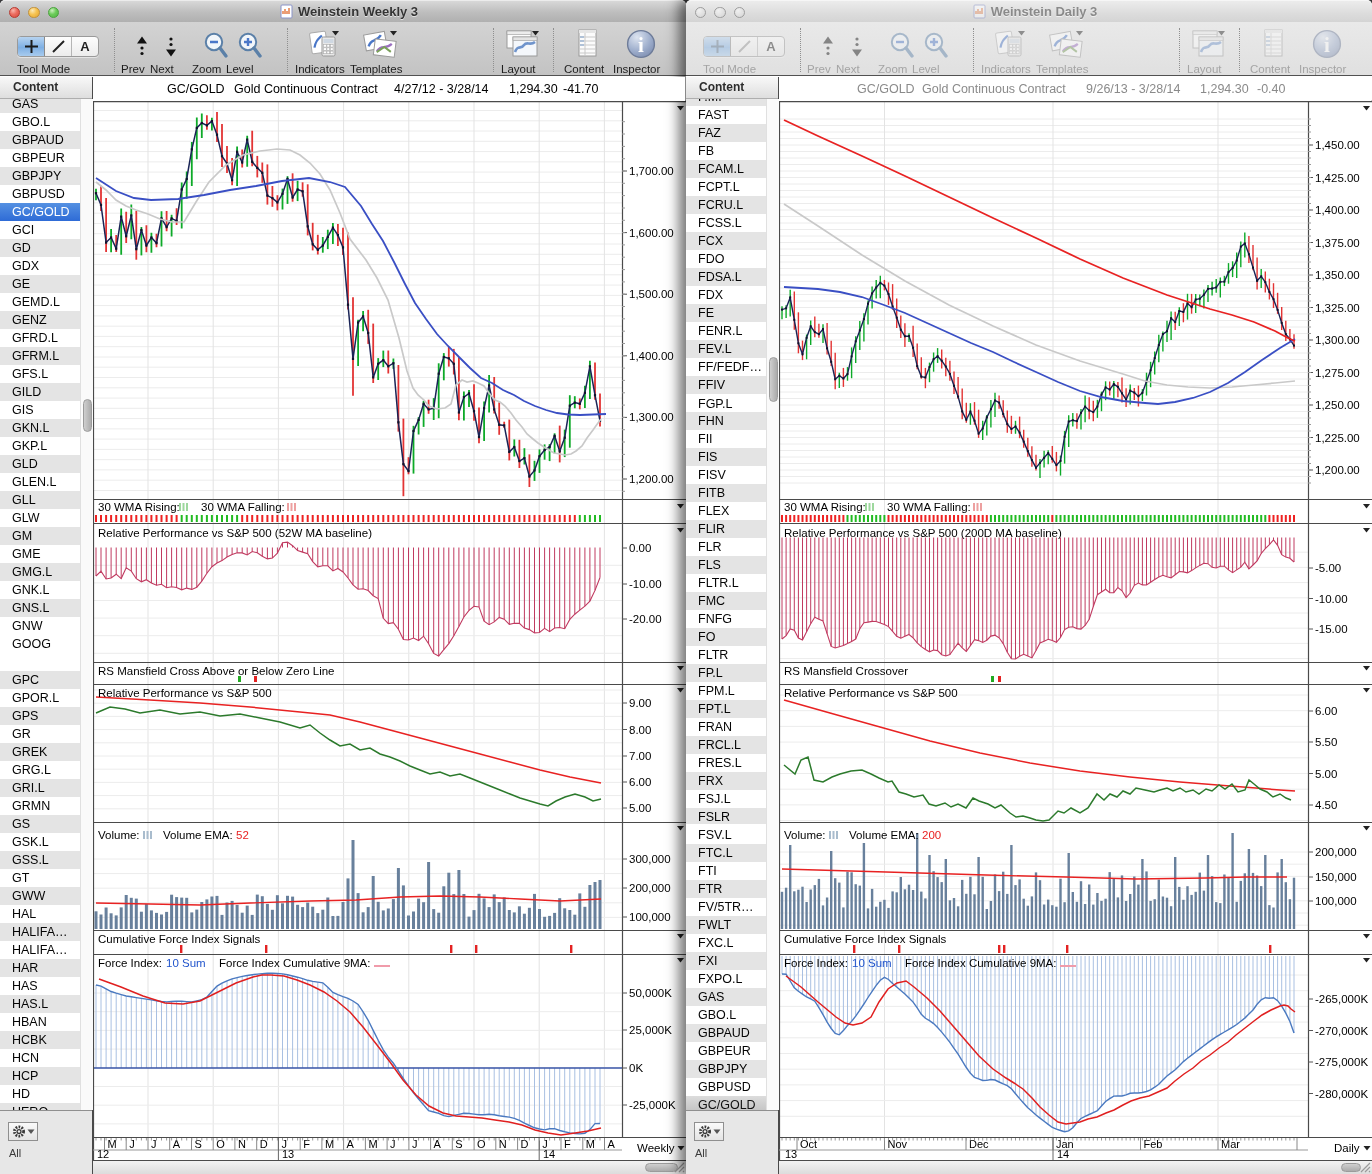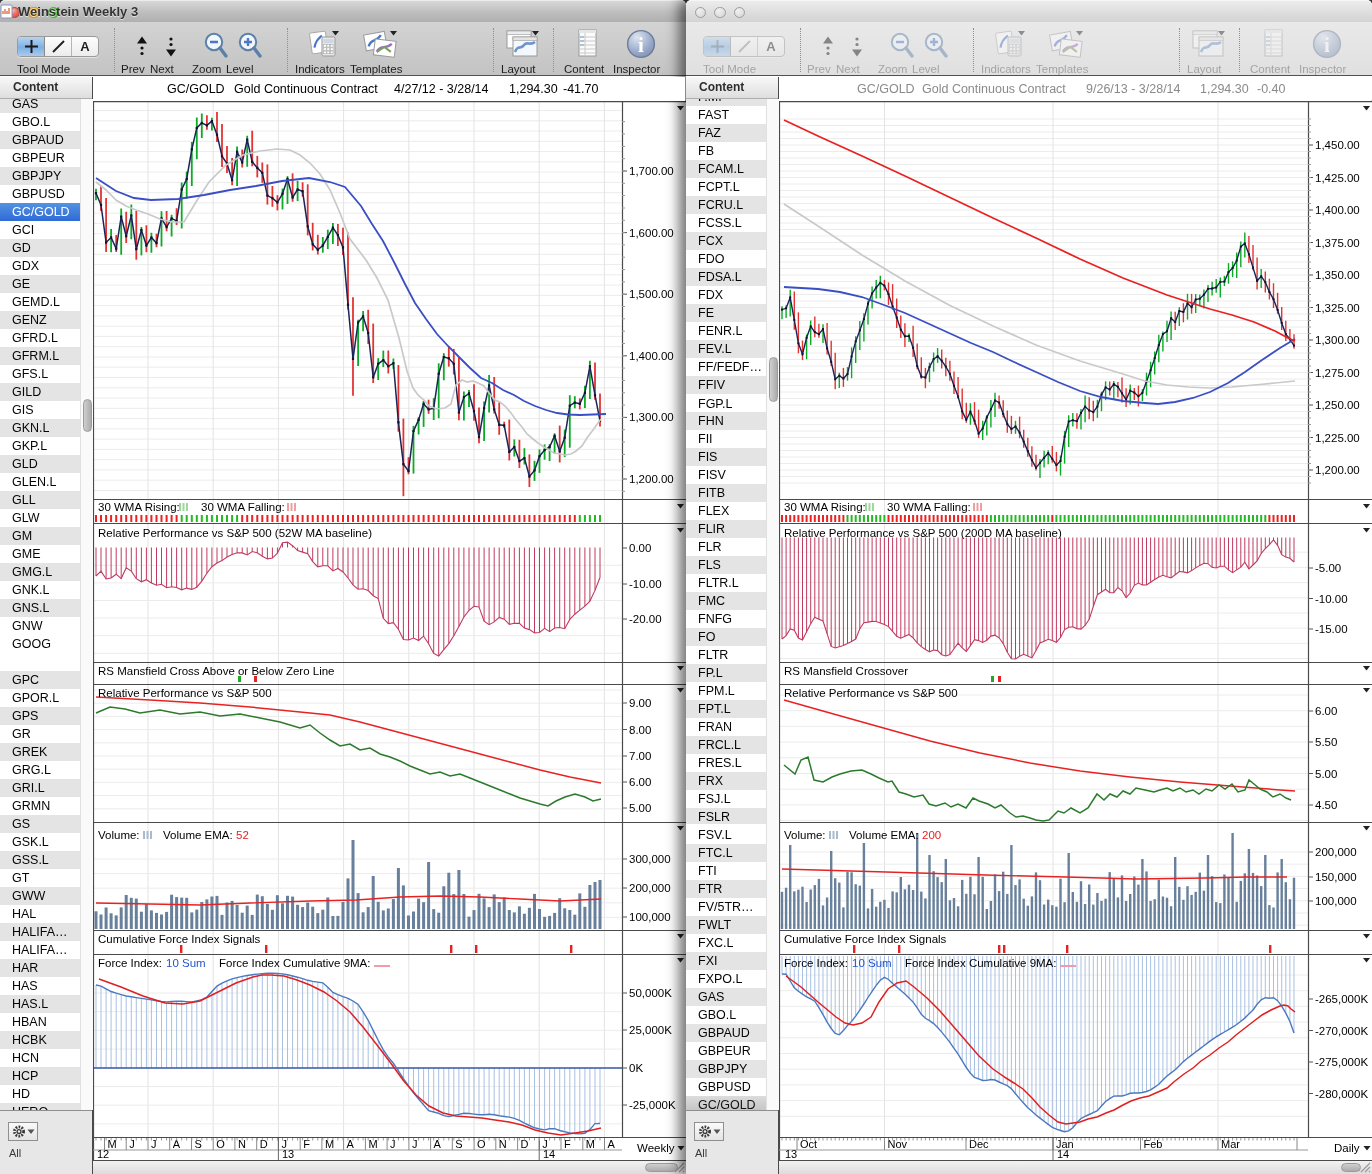--- a/index.html
+++ b/index.html
@@ -1,21 +1,21 @@
 <!DOCTYPE html>
 <html><head><meta charset="utf-8"><style>
 *{margin:0;padding:0;box-sizing:border-box}
 html,body{width:1372px;height:1174px;overflow:hidden;background:#38383a;
  font-family:"Liberation Sans",sans-serif;-webkit-font-smoothing:antialiased}
 .win{position:absolute;top:0;width:686px;height:1174px;border-radius:5px 5px 0 0;overflow:hidden;background:#fff}
 .inact{box-shadow:-7px 0 13px rgba(0,0,0,.55)}
 .titlebar{position:absolute;top:0;left:0;right:0;height:22px;border-radius:5px 5px 0 0;
  background:linear-gradient(#d8d8d8,#bdbdbd 55%,#b0b0b0);border-top:1px solid #ececec}
 .inact .titlebar{background:linear-gradient(#ececec,#dcdcdc 60%,#d4d4d4);border-top:1px solid #f6f6f6}
-.ttl{position:absolute;left:0;right:0;top:3px;font-size:13px;font-weight:700;color:#343434;
+.ttl{position:absolute;left:12px;right:0;top:3px;text-align:center;font-size:13px;font-weight:700;color:#343434;
  text-shadow:0 1px 0 rgba(255,255,255,.6)}
 .inact .ttl{color:#8a8a8a;font-weight:700}
 .tl{position:absolute;top:5.5px;width:11.5px;height:11.5px;border-radius:50%}
 .tlr{left:8.5px;background:radial-gradient(circle at 35% 28%,#f8b7ad,#ec6c5f 45%,#d5493a);border:.5px solid #b83b32}
 .tly{left:28px;background:radial-gradient(circle at 35% 28%,#fbe9b8,#f6c351 45%,#e0a434);border:.5px solid #c49137}
 .tlg{left:47.5px;background:radial-gradient(circle at 35% 28%,#cdf0c0,#6ccc5a 45%,#4fb442);border:.5px solid #49a33c}
 .tli{background:radial-gradient(circle at 35% 30%,#f0f0f0,#d3d3d3);border:.5px solid #9d9d9d}
 .tli:nth-of-type(2){left:28px}.tli:nth-of-type(3){left:47.5px}
 .tli:nth-of-type(1){left:8.5px}
 .tb{position:absolute;top:22px;left:0;right:0;height:54px;
@@ -1243,20 +1243,24 @@
         <path d="M10 1 L1 10 M10 5 L5 10 M10 9 L9 10" stroke="#9a9a9a" stroke-width="1.2"></path>
       </svg>
   </div>
 </div>
 
 <div class="win inact" style="left:686px">
   <div class="titlebar">
       <div class="tl tli"></div>
       <div class="tl tli"></div>
       <div class="tl tli"></div>
+    <div class="ttl"><svg width="13" height="15" viewBox="0 0 13 15" style="vertical-align:-3px;margin-right:5px;opacity:.5">
+          <rect x="1" y="1" width="11" height="13" rx="1" fill="#fff" stroke="#8a94c8"></rect>
+          <path d="M3 10v-3M5 10V5M7 10V7M9 10V4" stroke="#e06a2b" stroke-width="1.3"></path>
+        </svg>Weinstein Daily 3</div>
   </div>
 
   <div class="tb dim">
     <div class="segc">
         <div class="seg seg1">
           <svg width="15" height="15" viewBox="0 0 15 15">
             <path d="M7.5 1v13M1 7.5h13" stroke="#1a1a1a" stroke-width="2"></path>
           </svg>
         </div>
         <div class="seg seg2">

